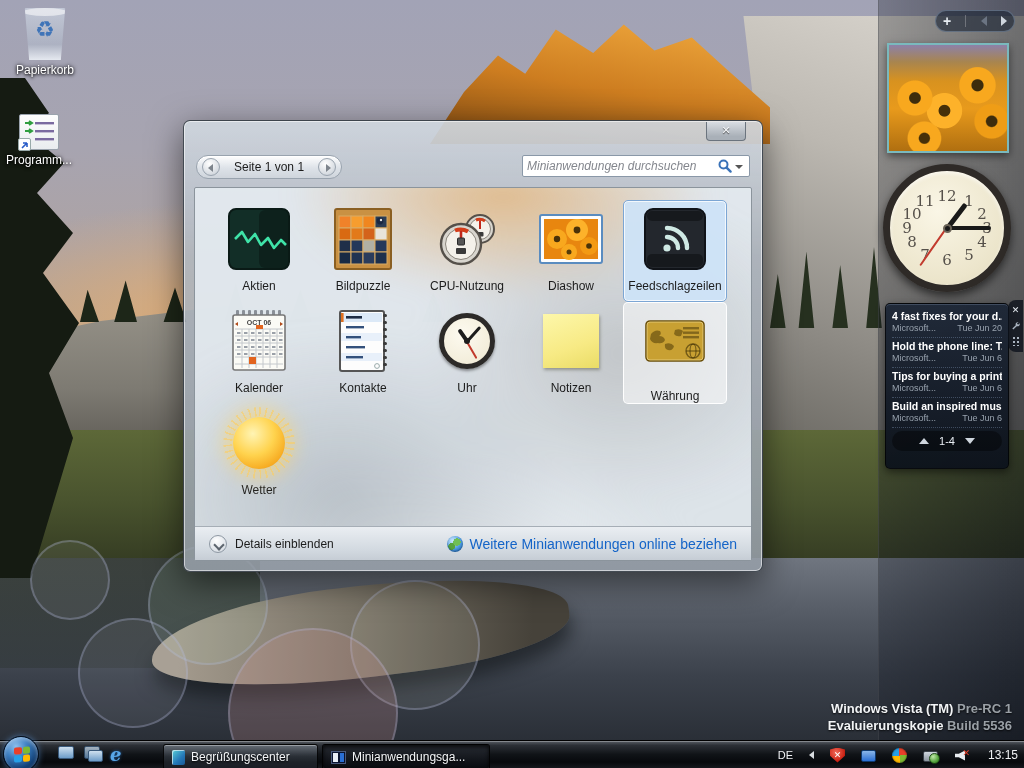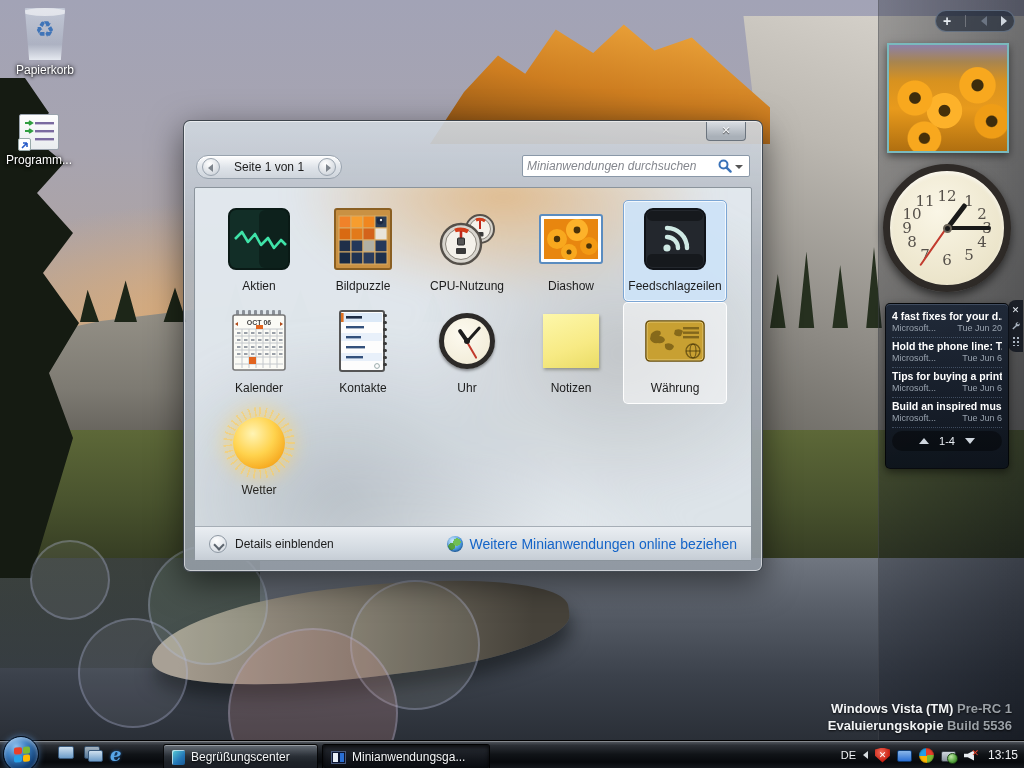--- a/index.html
+++ b/index.html
@@ -89,21 +89,21 @@
       radial-gradient(ellipse 280px 220px at 75% 45%, rgba(150,150,148,.4), transparent 72%),
       radial-gradient(ellipse 320px 240px at 28% 80%, rgba(118,128,138,.35), transparent 70%),
       radial-gradient(ellipse 300px 160px at 50% 100%, rgba(235,238,242,.8), transparent 75%);
     filter:blur(14px); }
   .tiles { position:absolute; left:0; right:0; top:0; bottom:34px; padding:12px 0 0 12px;
     display:grid; grid-template-columns:repeat(5,104px); grid-auto-rows:102px; }
   .tile { width:104px; height:102px; border-radius:5px; border:1px solid transparent;
     display:flex; flex-direction:column; align-items:center; cursor:pointer; position:relative; }
   .tile .glabel { margin-top:7px; font-size:12px; color:#1c1c1c; }
   .tile.selected { background:rgba(205,227,247,.92); border-color:#7ca6d4; box-shadow:inset 0 0 0 1px rgba(255,255,255,.75); }
-  .tile.hovered { background:rgba(255,255,255,.5); border-color:rgba(255,255,255,.95); }
+  .tile.hovered { background:rgba(255,255,255,.5); border-color:rgba(255,255,255,.95);gap:8px; }
   .gicon { width:66px; height:66px; margin-top:5px; display:flex; align-items:center; justify-content:center; }
 
   
   .ic-notes { width:56px; height:54px; background:linear-gradient(160deg,#fdf7aa 0%,#f7ea84 60%,#eadc66 100%);
     box-shadow:1px 2px 3px rgba(60,60,40,.4); }
   .ic-clock-s { width:56px; height:56px; border-radius:50%; border:5px solid #2c2a28;
     background:radial-gradient(circle at 40% 35%,#fdfaf0,#efe9d2); position:relative; box-shadow:0 2px 3px rgba(0,0,0,.4); }
   .hand { position:absolute; left:50%; bottom:50%; transform-origin:50% 100%; border-radius:2px; background:#1d1d1d; }
   .ic-clock-s .h-hr { width:4px; height:14px; margin-left:-2px; transform:rotate(-35deg); }
   .ic-clock-s .h-min { width:3px; height:19px; margin-left:-1.5px; transform:rotate(42deg); }
@@ -221,21 +221,21 @@
     box-shadow:inset 0 1px 0 rgba(255,255,255,.35); }
   .taskbtn.active { background:linear-gradient(180deg,rgba(40,44,52,.9),rgba(8,10,14,.95));
     box-shadow:inset 0 2px 4px rgba(0,0,0,.8), inset 0 -1px 0 rgba(255,255,255,.12); }
   .tb1 { left:163px; width:155px; }
   .tb2 { left:322px; width:168px; }
   .taskbtn .tlabel { color:#f4f6f8; font-size:12px; white-space:nowrap; overflow:hidden; text-shadow:0 1px 2px #000; }
   .tbicon-welcome { width:13px; height:15px; background:linear-gradient(135deg,#5ad0d8 0%,#2478b8 60%,#1a5a94); border-radius:2px; box-shadow:inset 1px 1px 0 rgba(255,255,255,.6); flex:0 0 13px; }
   .tbicon-gallery { width:15px; height:13px; background:#0a1430; border:1px solid #4a5a7c; flex:0 0 15px; position:relative; }
   .tbicon-gallery::before { content:""; position:absolute; left:1px; top:1px; width:5px; height:9px; background:#e8eef6; }
   .tbicon-gallery::after { content:""; position:absolute; right:1px; top:1px; width:4px; height:9px; background:#2a6fd4; }
-  .tray { position:absolute; right:6px; top:0; height:28px; display:flex; align-items:center; gap:7px; }
+  .tray { position:absolute; right:6px; top:0; height:28px; display:flex; align-items:center; gap:16px; }
   .tray-lang { color:#f0f2f4; font-size:11px; }
   .tray-chev { width:0; height:0; border-top:4px solid transparent; border-bottom:4px solid transparent; border-right:5px solid #d8dce0; cursor:pointer; }
   .tray-ic { width:15px; height:15px; position:relative; cursor:pointer; }
   .ic-shield { background:radial-gradient(circle at 40% 30%,#f06a5a,#c81e10 65%,#8c0f06);
     clip-path:polygon(50% 0,100% 14%,100% 55%,50% 100%,0 55%,0 14%); color:#fff; font-size:9px; font-weight:bold; text-align:center; line-height:14px; }
   .ic-bluemon { background:linear-gradient(180deg,#8ab6e8,#2a6fd4); border:1px solid #0e3a70; border-radius:2px; height:12px; margin-top:2px; }
   .ic-update { border-radius:50%; background:conic-gradient(#e8402a 0 25%, #7eb932 0 50%, #ffb900 0 75%, #25a0e8 0); box-shadow:inset 0 0 2px rgba(0,0,0,.6); }
   .ic-net { background:linear-gradient(180deg,#cfd6de,#8a939e); border:1px solid #3a4048; border-radius:2px; height:11px; margin-top:2px; }
   .ic-net::after { content:""; position:absolute; right:-3px; bottom:-3px; width:9px; height:9px; border-radius:50%;
     background:radial-gradient(circle at 35% 30%,#bfe8a8,#57a33f 60%,#2f7020); border:1px solid #1d4a14; }

